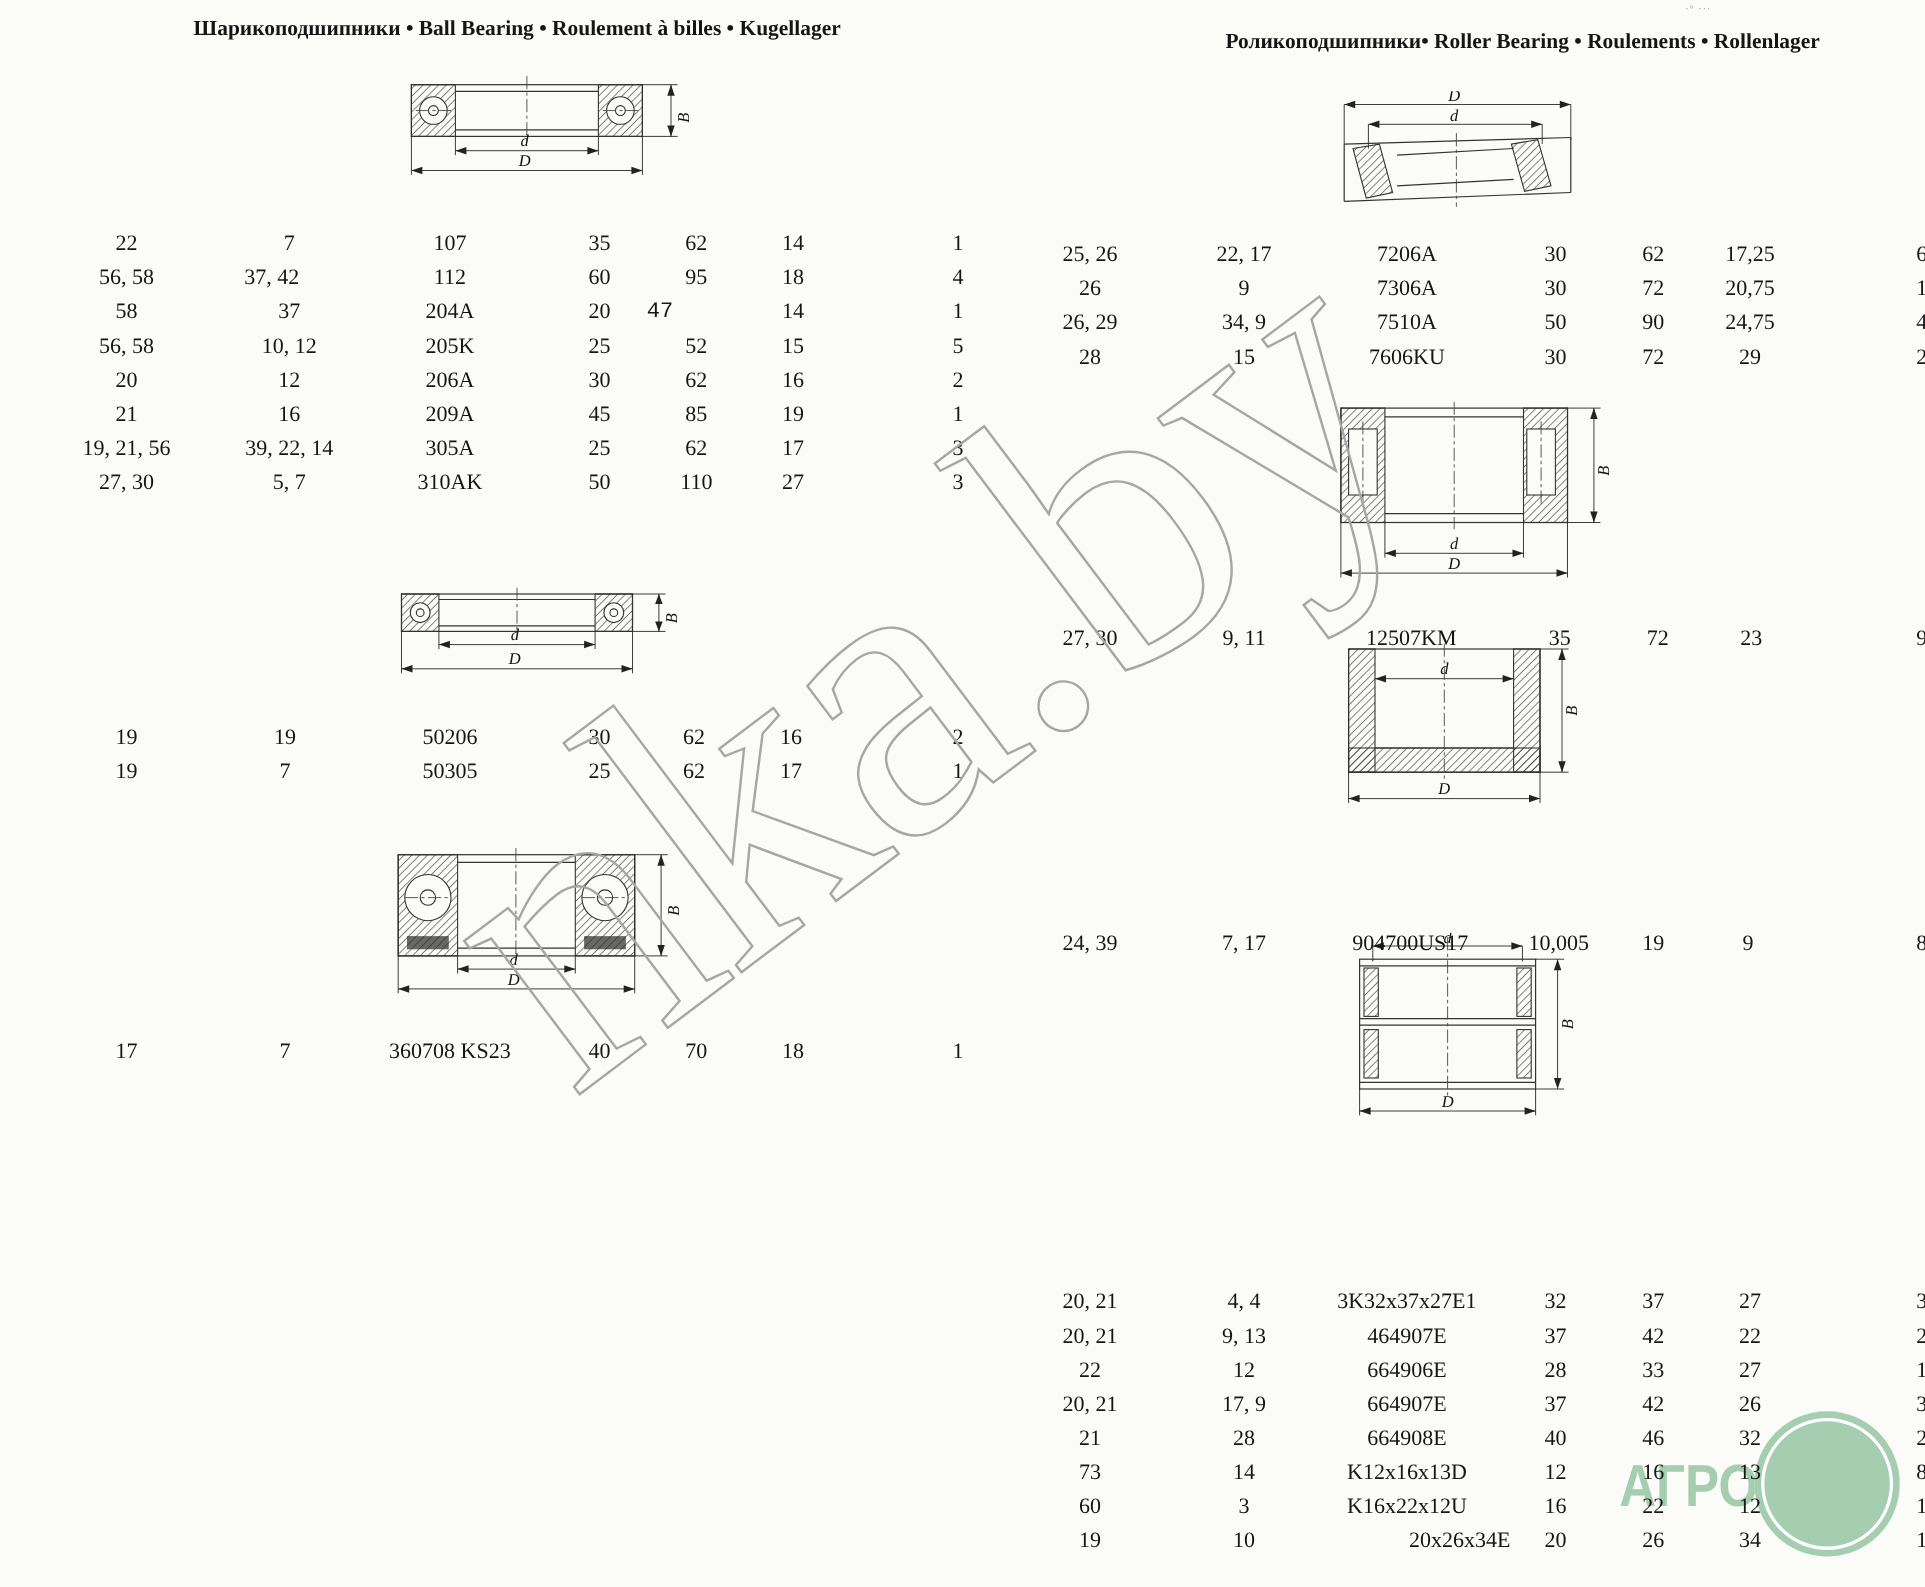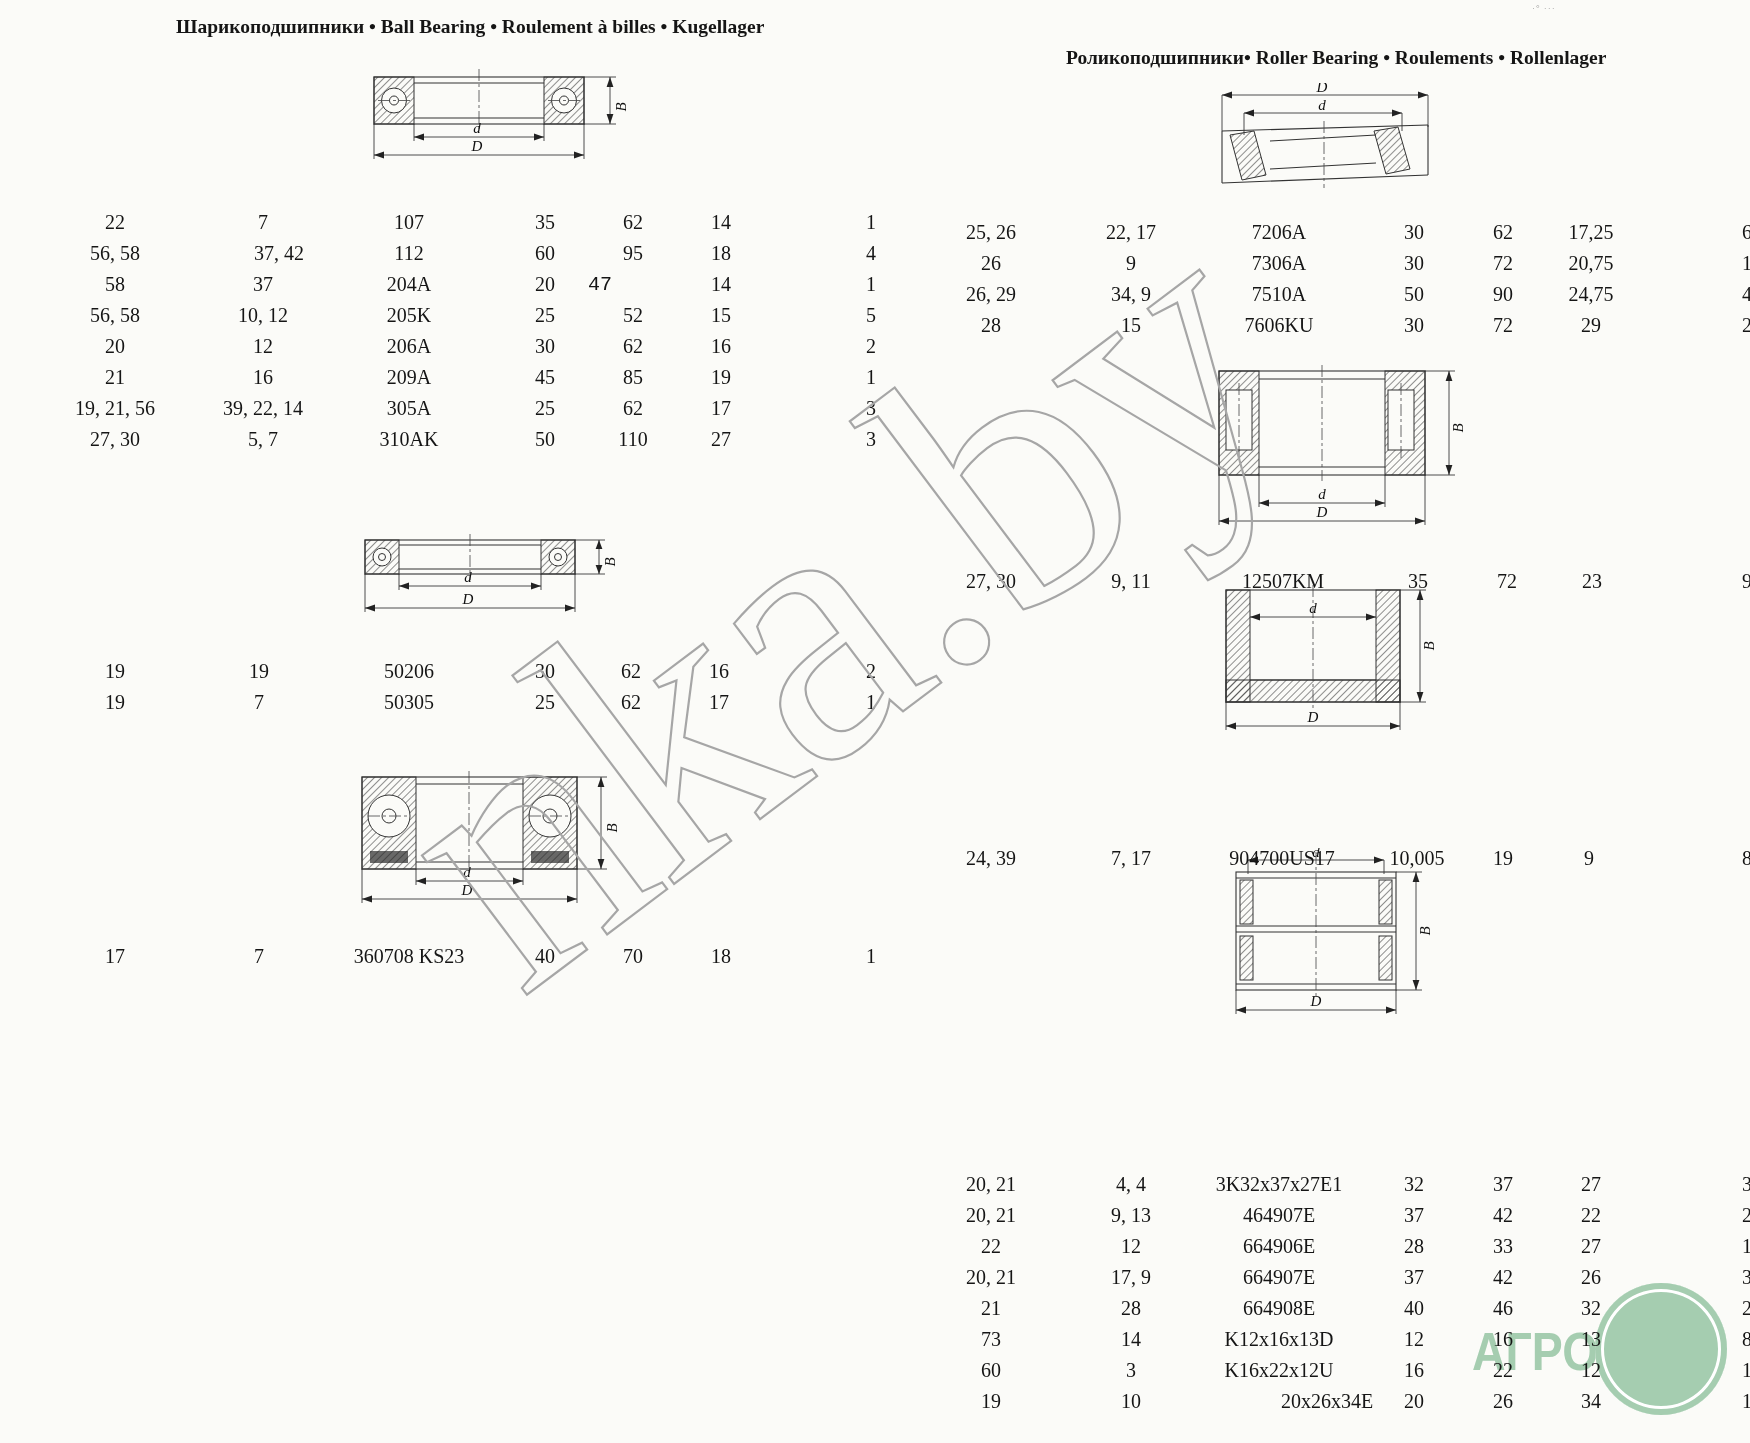--- a/index.html
+++ b/index.html
@@ -3,21 +3,21 @@
 <meta charset="utf-8">
 <style>
   html,body{margin:0;padding:0;}
   body{
     position:relative;width:1750px;height:1443px;overflow:hidden;
     background:#fbfbf8;color:#151515;
     font-family:"Liberation Serif", serif;
   }
   .title{position:absolute;font-weight:bold;font-size:19.5px;white-space:nowrap;z-index:2;}
   #title-left{left:176px;top:16px;}
-  #title-right{left:1066px;top:28px;margin-top:19px;}
+  #title-right{left:1114px;top:28px;}
   .tbl{position:absolute;left:0;width:100%;z-index:2;}
   .t-row{position:relative;margin-left:39px;}
   .t-cell{
     position:absolute;top:50%;transform:translate(-50%,-50%);
     font-size:20px;white-space:nowrap;
   }
   .drawing{position:absolute;z-index:2;}
   svg .ln{fill:none;stroke:#333;stroke-width:1.1;}
   svg .ext{fill:none;stroke:#222;stroke-width:0.8;}
   svg .dd{fill:none;stroke:#444;stroke-width:0.8;stroke-dasharray:12 3 3 3;}
@@ -318,21 +318,21 @@
       <span class="t-cell" style="left: 76px;">22</span>
       <span class="t-cell" style="left: 224px;">7</span>
       <span class="t-cell" style="left: 370px;">107</span>
       <span class="t-cell" style="left: 506px;">35</span>
       <span class="t-cell" style="left: 594px;">62</span>
       <span class="t-cell" style="left: 682px;">14</span>
       <span class="t-cell" style="left: 832px;">1</span>
     </div>
     <div class="t-row" style="height: 31px;">
       <span class="t-cell" style="left: 76px;">56, 58</span>
-      <span class="t-cell" style="left: 240px;">37, 42</span>
+      <span class="t-cell" style="left: 208px;">37, 42</span>
       <span class="t-cell" style="left: 370px;">112</span>
       <span class="t-cell" style="left: 506px;">60</span>
       <span class="t-cell" style="left: 594px;">95</span>
       <span class="t-cell" style="left: 682px;">18</span>
       <span class="t-cell" style="left: 832px;">4</span>
     </div>
     <div class="t-row" style="height: 31px;">
       <span class="t-cell" style="left: 76px;">58</span>
       <span class="t-cell" style="left: 224px;">37</span>
       <span class="t-cell" style="left: 370px;">204A</span>

